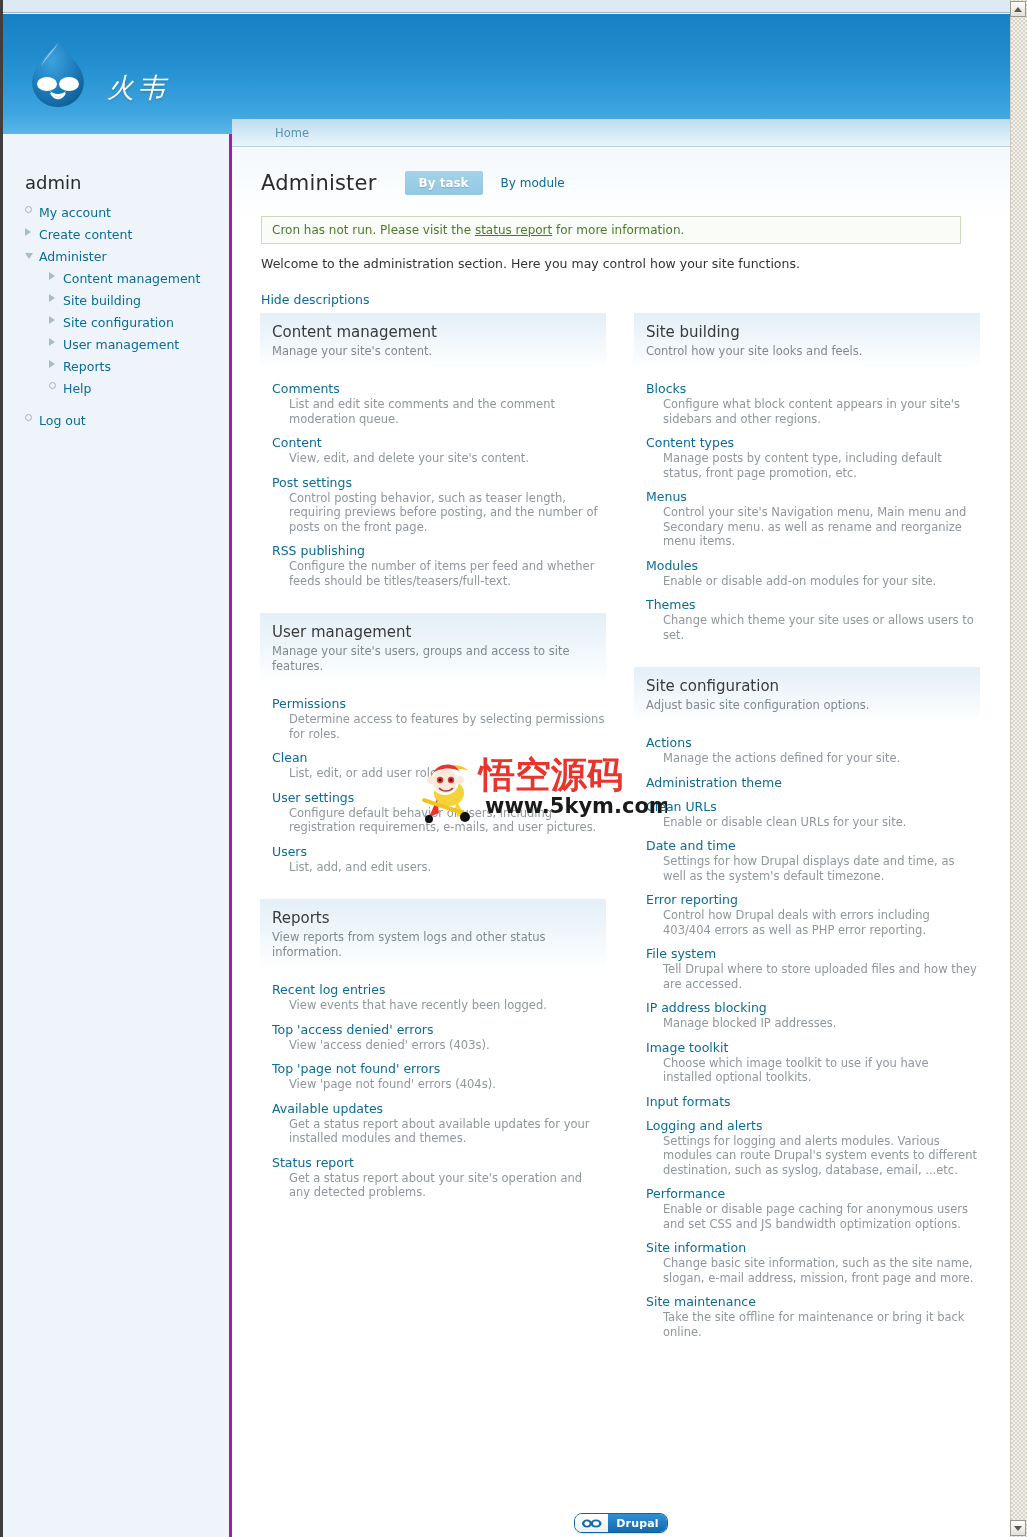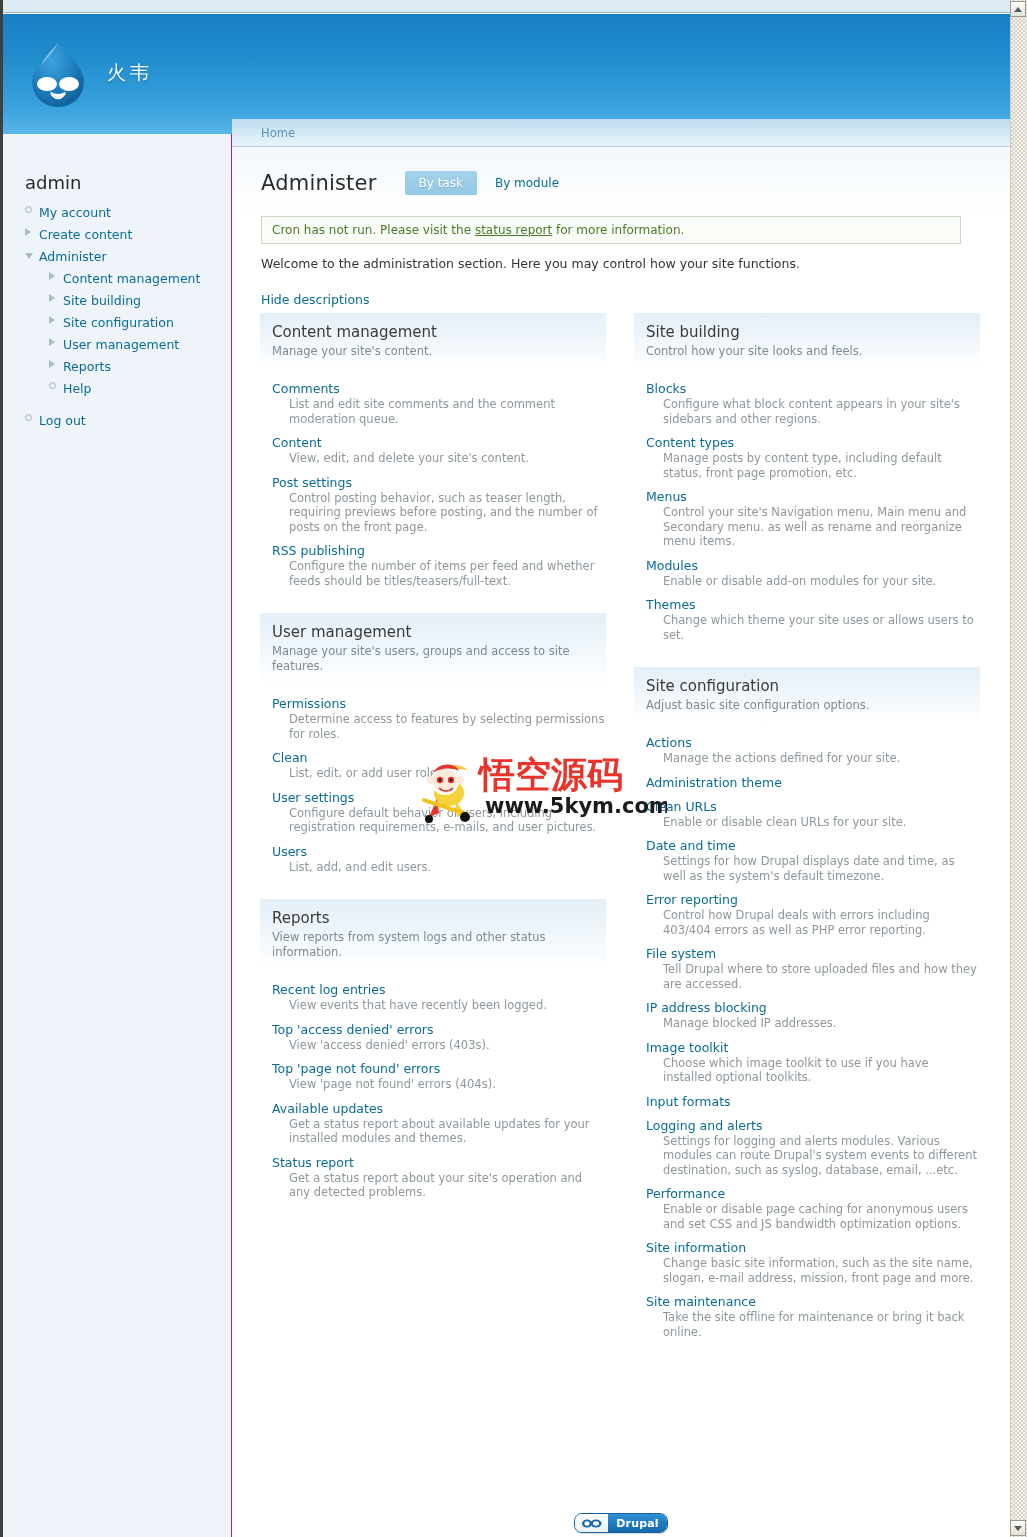--- a/index.html
+++ b/index.html
@@ -71,35 +71,36 @@
   #banner {
     position: absolute; left: 0; top: 0;
     width: 1007px; height: 120px;
     background: linear-gradient(180deg, #1880c4 0%, #1f8ccd 35%, #3ba3de 80%, #59b6e8 100%);
   }
   #logo-wrap {
     position: absolute; left: 20px; top: 24px;
     width: 70px; height: 72px;
   }
   #site-name {
-    position: absolute; left: 104px; top: 46px;
+    position: absolute; left: 104px; top: 56px;
     color: #ffffff;
-    font-size: 19px;
+    font-size: 27px;
     letter-spacing: 4px;
     font-family: "DejaVu Sans", "Liberation Sans", sans-serif;
     text-shadow: 0 1px 2px rgba(0,0,0,.22);
     white-space: nowrap;
+    font-style: italic;
   }
 
   
   #sidebar {
     position: absolute; left: 0; top: 120px;
     width: 229px; height: 1403px;
     background: #eef4fa;
-    border-right: 1px solid #a21caf;
+    border-right: 3px solid #a21caf;
     box-sizing: border-box;
     text-align: right;
   }
   #sidebar-title {
     position: absolute; left: 22px; top: 38px;
     font-size: 18px; color: #2a2a2a;
     font-weight: normal;
   }
   #nav { position: absolute; left: 0; top: 68px; width: 265px; }
   .nav-item {
@@ -145,21 +146,21 @@
     background: #ffffff;
   }
   #breadcrumb-bar {
     position: absolute; left: 0; top: 0;
     width: 778px; height: 28px;
     background: linear-gradient(180deg,#bcdcef 0%, #d6eaf6 55%, #e9f4fa 100%);
     border-bottom: 1px solid #b4cfe0;
     box-sizing: border-box;
   }
   #breadcrumb {
-    position: absolute; left: 29px; top: 7px;
+    position: absolute; left: 43px; top: 7px;
     font-size: 11.5px; color: #5a93b5;
     text-decoration: none;
   }
   #page-body {
     position: absolute; left: 0; top: 29px;
     width: 778px; height: 1389px;
     background: linear-gradient(180deg,#f3f8fc 0%, #ffffff 70px, #ffffff 100%);
   }
 
   #title-row {
@@ -172,21 +173,21 @@
     letter-spacing: .2px;
   }
   .tabs { display: flex; align-items: center; margin-left: 28px; }
   .tab {
     font-size: 12px; text-decoration: none;
     padding: 5px 14px;
     border-radius: 2px;
   }
   .tab.active {
     background: linear-gradient(180deg,#a4d2ea 0%, #92c8e4 100%);
-    color: #ffffff; font-weight: normal;
+    color: #ffffff; font-weight: bold;
     text-shadow: 0 1px 1px rgba(0,0,0,.16);
   }
   .tab.inactive { color: #0a6c96; padding-left: 18px; }
 
   #cron-msg {
     position: absolute; left: 29px; top: 68px;
     width: 700px; box-sizing: border-box;
     border: 1px solid #cdd9bf;
     background: #fafcf7;
     padding: 6px 10px;

